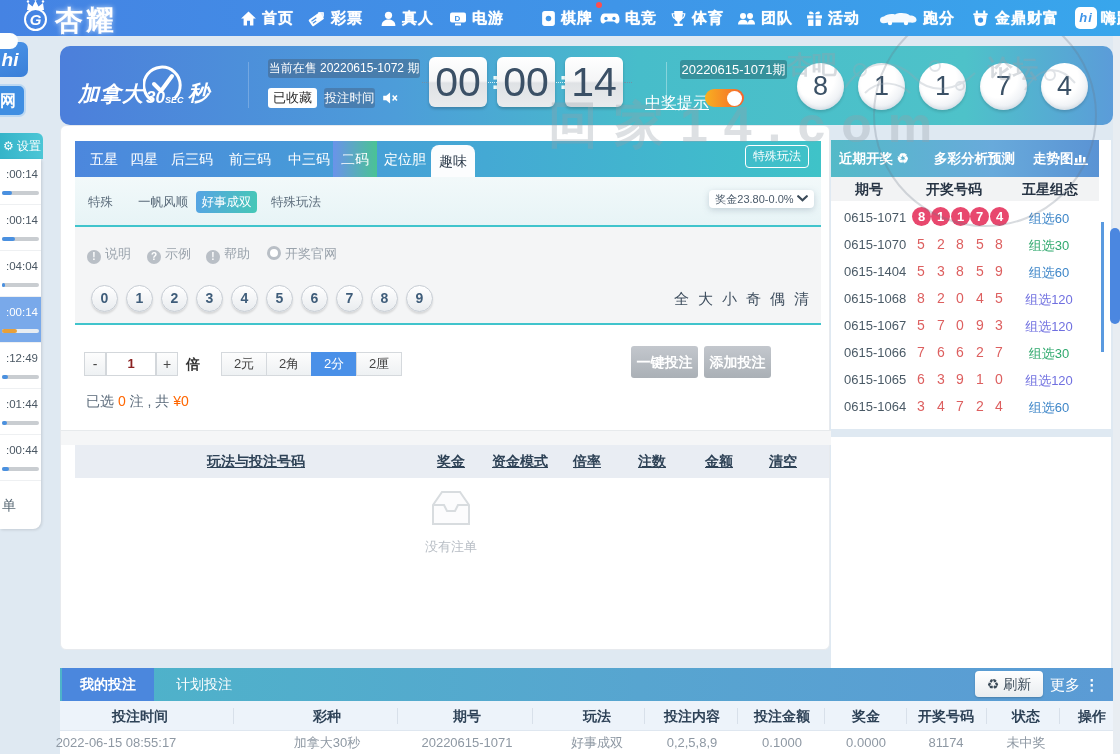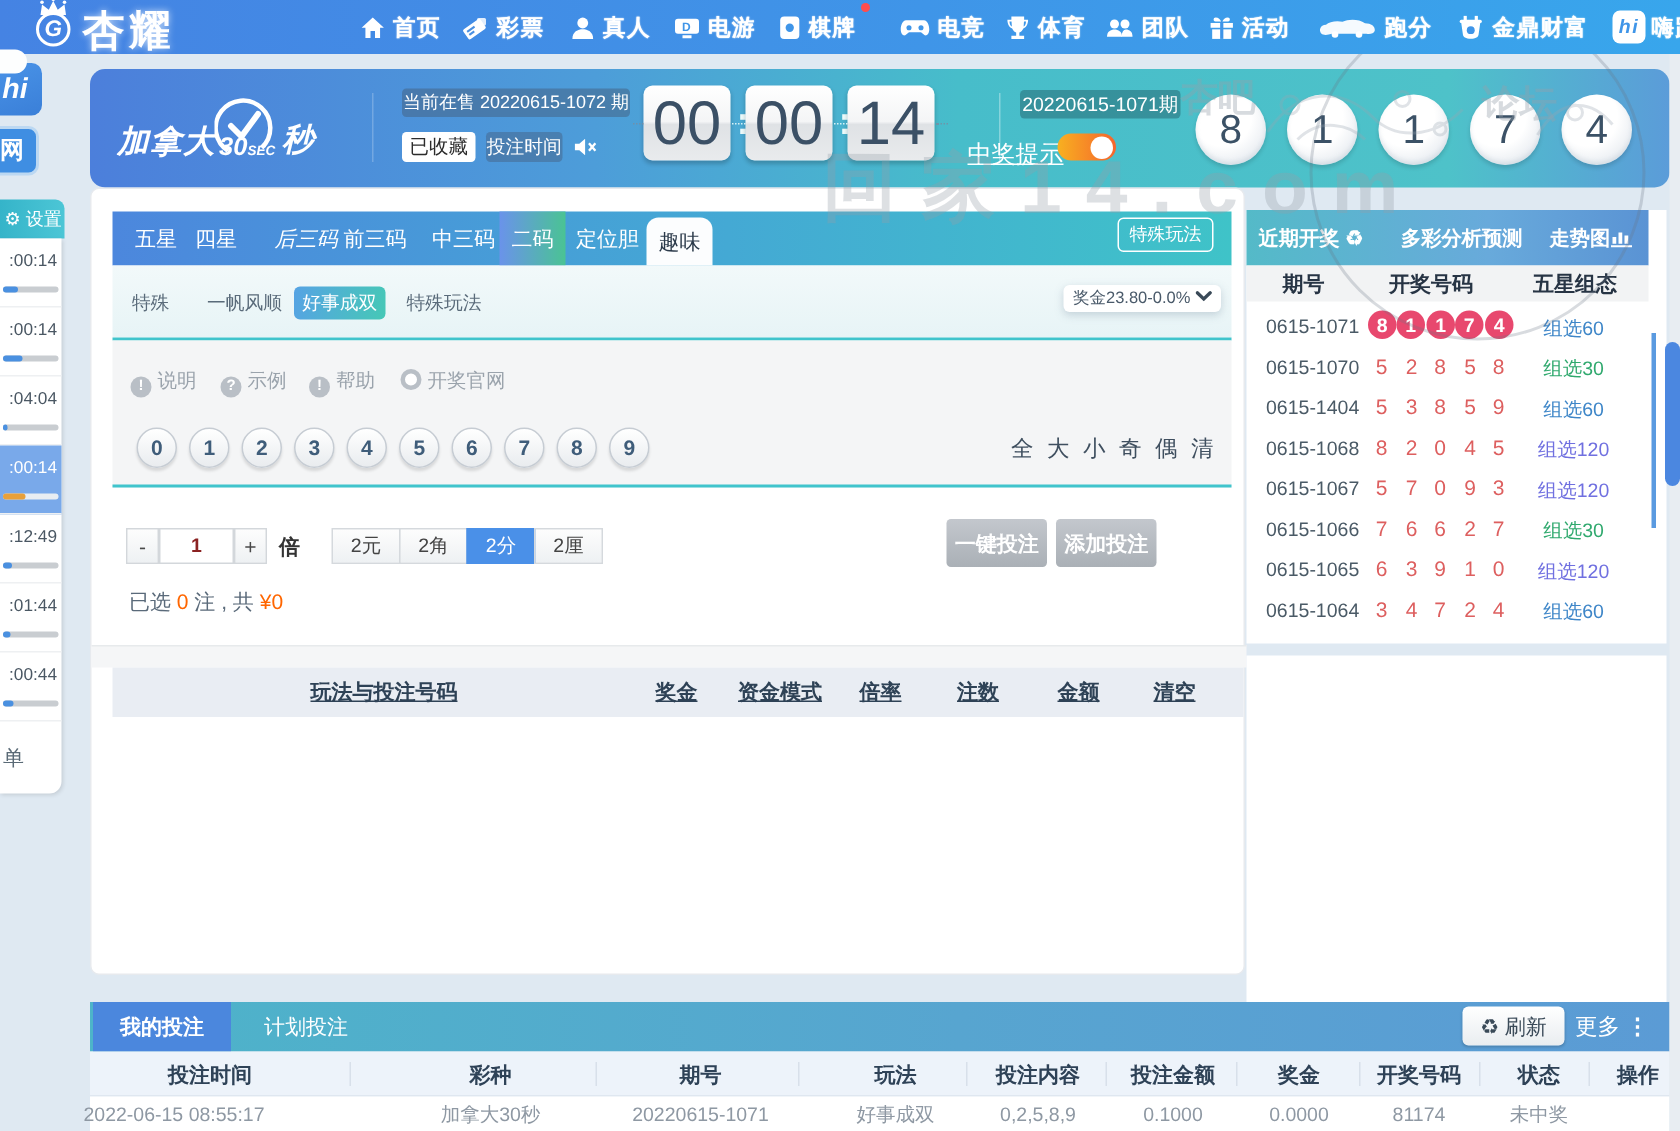--- a/index.html
+++ b/index.html
@@ -164,21 +164,21 @@
       </svg>彩票</div>
 <div class="navitem" style="left:380px;"><svg width="17" height="17" viewBox="0 0 16 16">
         <circle cx="8" cy="5" r="3.4" fill="#fff"></circle>
         <path d="M1.5 15 C1.5 10.5 5 9 8 9 C11 9 14.5 10.5 14.5 15 Z" fill="#fff"></path>
       </svg>真人</div>
 <div class="navitem" style="left:449px;"><svg width="18" height="17" viewBox="0 0 18 16">
         <rect x="1" y="2" width="16" height="10" rx="2" fill="#fff"></rect>
         <rect x="6" y="13" width="6" height="2" fill="#fff"></rect>
         <text x="9" y="10" font-size="8" font-weight="bold" fill="#3f95e8" text-anchor="middle">D</text>
       </svg>电游</div>
-<div class="navitem" style="left:519px;justify-content:flex-end;"><svg width="15" height="17" viewBox="0 0 14 16">
+<div class="navitem" style="left:541px;justify-content:flex-end;"><svg width="15" height="17" viewBox="0 0 14 16">
         <rect x="1" y="1" width="12" height="14" rx="2.5" fill="#fff"></rect>
         <circle cx="7" cy="8" r="2.6" fill="#3f95e8"></circle>
       </svg>棋牌<span style="position:absolute;left:55px;top:2px;width:6px;height:6px;border-radius:50%;background:#ff4d4d;"></span></div>
 <div class="navitem" style="left:600px;"><svg width="20" height="17" viewBox="0 0 20 16">
         <path d="M4 3 H16 C18 3 19.5 6 19.5 9 C19.5 12 18 13.5 16.5 13 L14 11 H6 L3.5 13 C2 13.5 0.5 12 0.5 9 C0.5 6 2 3 4 3 Z" fill="#fff"></path>
         <circle cx="6" cy="8" r="1.7" fill="#3f95e8"></circle>
         <circle cx="14" cy="8" r="1.7" fill="#3f95e8"></circle>
       </svg>电竞</div>
 <div class="navitem" style="left:670px;"><svg width="17" height="17" viewBox="0 0 16 16">
         <path d="M4 1 H12 V3 H14.5 C14.5 6 13 8 11.5 8.5 C10.8 10 10 10.8 9 11 V13 H12 V15 H4 V13 H7 V11 C6 10.8 5.2 10 4.5 8.5 C3 8 1.5 6 1.5 3 H4 Z M2.8 4 C2.9 5.8 3.6 6.9 4.3 7.2 L4.1 4 Z M13.2 4 H11.9 L11.7 7.2 C12.4 6.9 13.1 5.8 13.2 4 Z" fill="#fff"></path>
@@ -300,21 +300,21 @@
   <div class="ball" style="left:798px;">1</div>
   <div class="ball" style="left:859px;">1</div>
   <div class="ball" style="left:920px;">7</div>
   <div class="ball" style="left:981px;">4</div>
 </div>
 
 <div id="main">
   <div id="tabbar">
     <div class="tab" style="left:15px;">五星</div>
     <div class="tab" style="left:55px;">四星</div>
-    <div class="tab" style="left:108px;font-style:italic;">后三码</div>
+    <div class="tab" style="left:96px;">后三码</div>
     <div class="tab" style="left:154px;">前三码</div>
     <div class="tab" style="left:213px;">中三码</div>
     <div id="tab-2m">二码</div>
     <div class="tab" style="left:309px;">定位胆</div>
     <div id="tab-act">趣味</div>
     <div id="btn-tswf">特殊玩法</div>
   </div>
   <div id="subrow">
     <div class="sublink" style="left:13px;">特殊</div>
     <div class="sublink" style="left:63px;">一帆风顺</div>
@@ -360,20 +360,27 @@
   <div id="divider"></div>
   <div id="bth">
     <div class="bthc" style="left:121px;width:120px;">玩法与投注号码</div>
     <div class="bthc" style="left:316px;width:120px;">奖金</div>
     <div class="bthc" style="left:385px;width:120px;">资金模式</div>
     <div class="bthc" style="left:452px;width:120px;">倍率</div>
     <div class="bthc" style="left:517px;width:120px;">注数</div>
     <div class="bthc" style="left:584px;width:120px;">金额</div>
     <div class="bthc" style="left:648px;width:120px;">清空</div>
   </div>
+  <div id="noorder">
+    <svg width="48" height="40" viewBox="0 0 48 40">
+          <path d="M6 17 L15 4 H33 L42 17 V36 H6 Z" fill="#fcfcfd" stroke="#d8dcdf" stroke-width="2"></path>
+          <path d="M6 17 H17 L20 23 H28 L31 17 H42" fill="none" stroke="#d8dcdf" stroke-width="2"></path>
+        </svg>
+    <div class="cap">没有注单</div>
+  </div>
 </div>
 
 <div id="rwrap">
   <div id="rhdr">
     <span class="abs" style="left:8px;top:0;line-height:37px;font-size:13.5px;font-weight:bold;">近期开奖 ♻</span>
     <span class="abs" style="left:103px;top:0;line-height:37px;font-size:13.5px;font-weight:bold;">多彩分析预测</span>
     <span class="abs" style="left:202px;top:0;line-height:37px;font-size:13.5px;font-weight:bold;">走势图</span>
         <svg class="abs" style="left:243px;top:13px;" width="14" height="12" viewBox="0 0 14 12">
           <rect x="0" y="10.5" width="14" height="1.5" fill="#fff"></rect>
           <rect x="1" y="5" width="2.5" height="4.5" fill="#fff"></rect>

